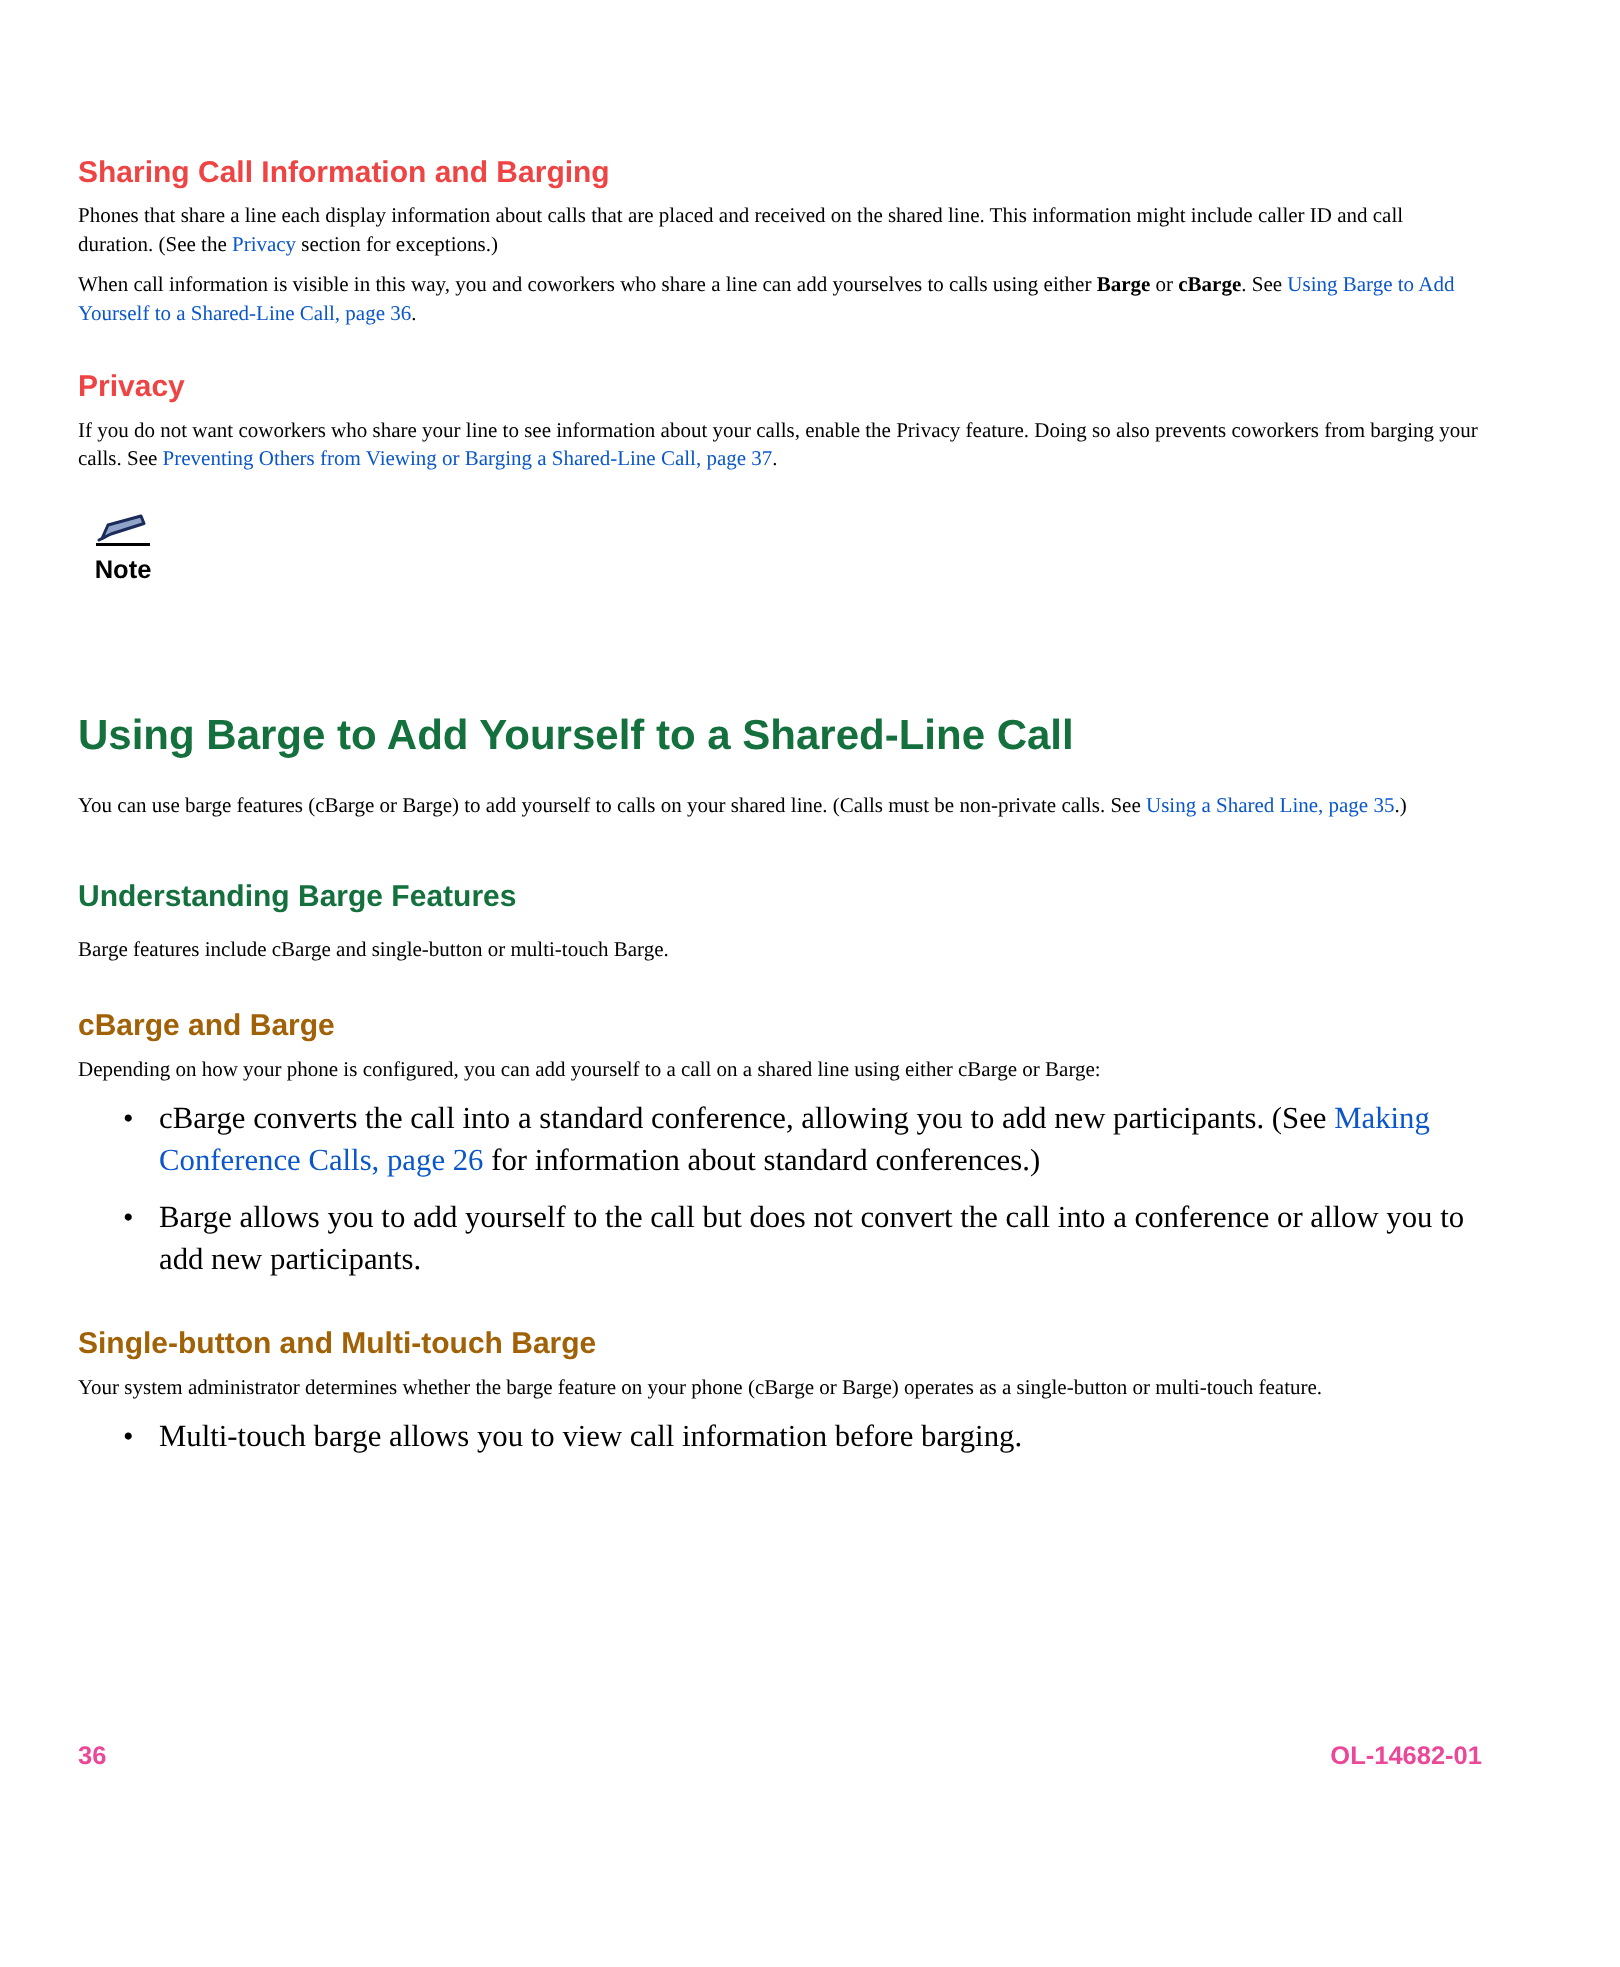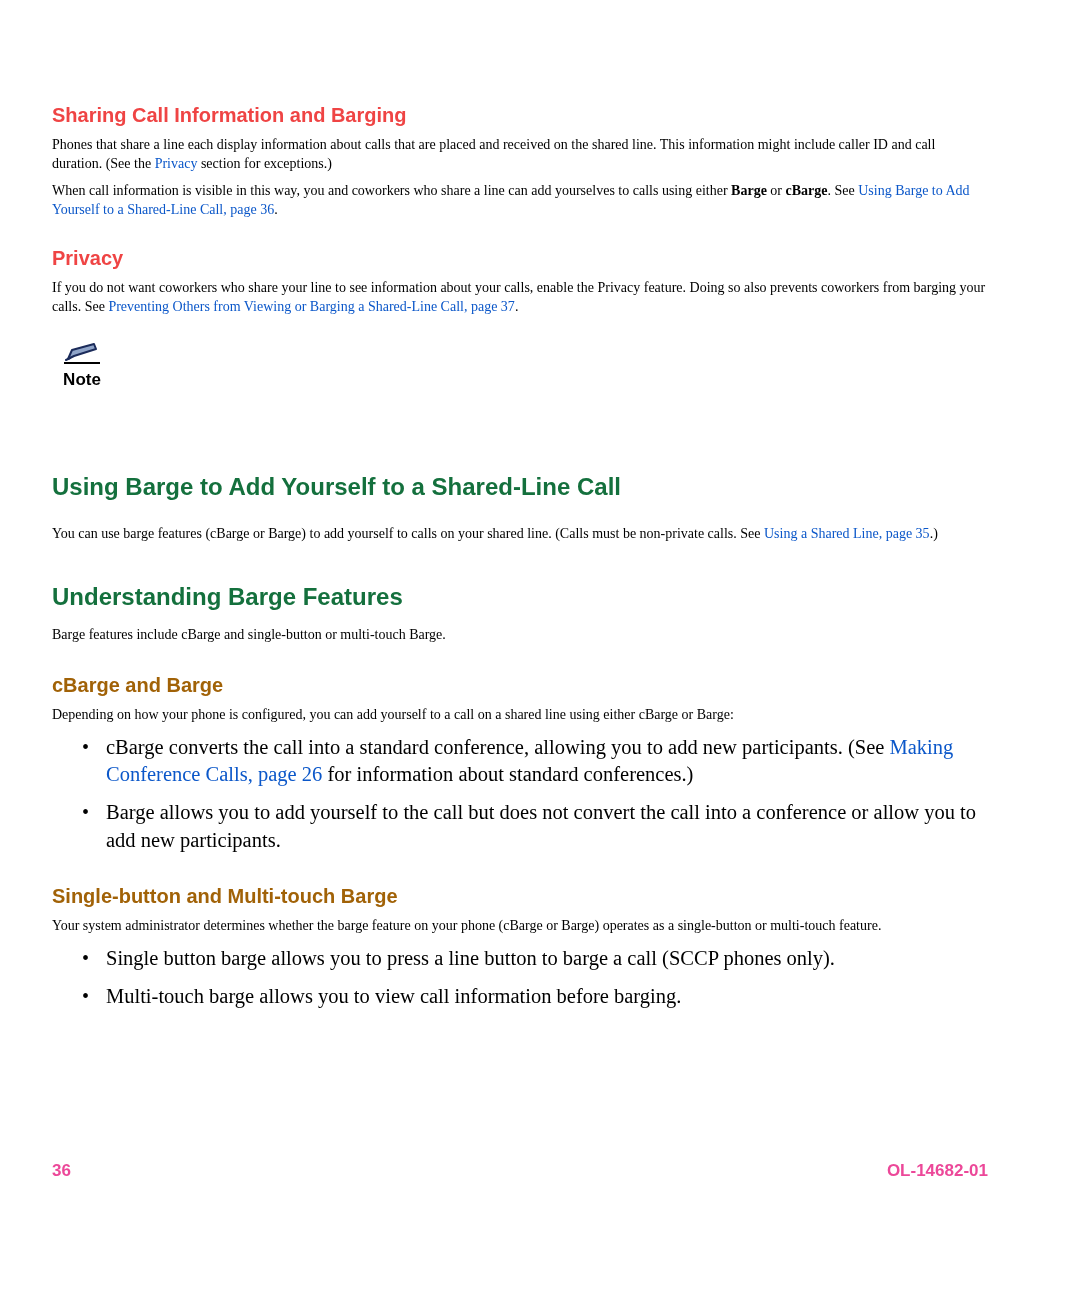--- a/index.html
+++ b/index.html
@@ -74,30 +74,30 @@
       margin-top: 10px;
     }
     .note-text {
       font-size: 20.5px;
     }
 
     .h1-green {
       font-family: Arial, Helvetica, sans-serif;
       font-weight: bold;
       color: #14703d;
-      font-size: 24px;
+      font-size: 28px;
       margin-top: 58px;
       margin-bottom: 22px;
       line-height: 1.18;
     }
     .h2-green {
       font-family: Arial, Helvetica, sans-serif;
       font-weight: bold;
       color: #14703d;
-      font-size: 24px;
+      font-size: 20px;
       margin-top: 40px;
       margin-bottom: 14px;
     }
     .h3-black {
       font-family: Arial, Helvetica, sans-serif;
       font-weight: bold;
       color: #a16207;
       font-size: 20px;
       margin-top: 30px;
       margin-bottom: 8px;
@@ -184,20 +184,19 @@
 <ul class="bul">
   <li>
     <span>cBarge converts the call into a standard conference, allowing you to add new participants. (See </span><span class="link">Making Conference Calls, page 26</span><span> for information about standard conferences.)</span>
   </li>
   <li>Barge allows you to add yourself to the call but does not convert the call into a conference or allow you to add new participants.</li>
 </ul>
 
 <div class="h3-black">Single-button and Multi-touch Barge</div>
 <p class="body-para">Your system administrator determines whether the barge feature on your phone (cBarge or Barge) operates as a single-button or multi-touch feature.</p>
 <ul class="bul">
-  <li>Single button barge allows you to press a line button to barge a call (SCCP phones only).</li>
   <li>Multi-touch barge allows you to view call information before barging.</li>
 </ul>
 
 <div class="footer">
   <span>36</span>
   <span>OL-14682-01</span>
 </div>
 
 </body></html>

